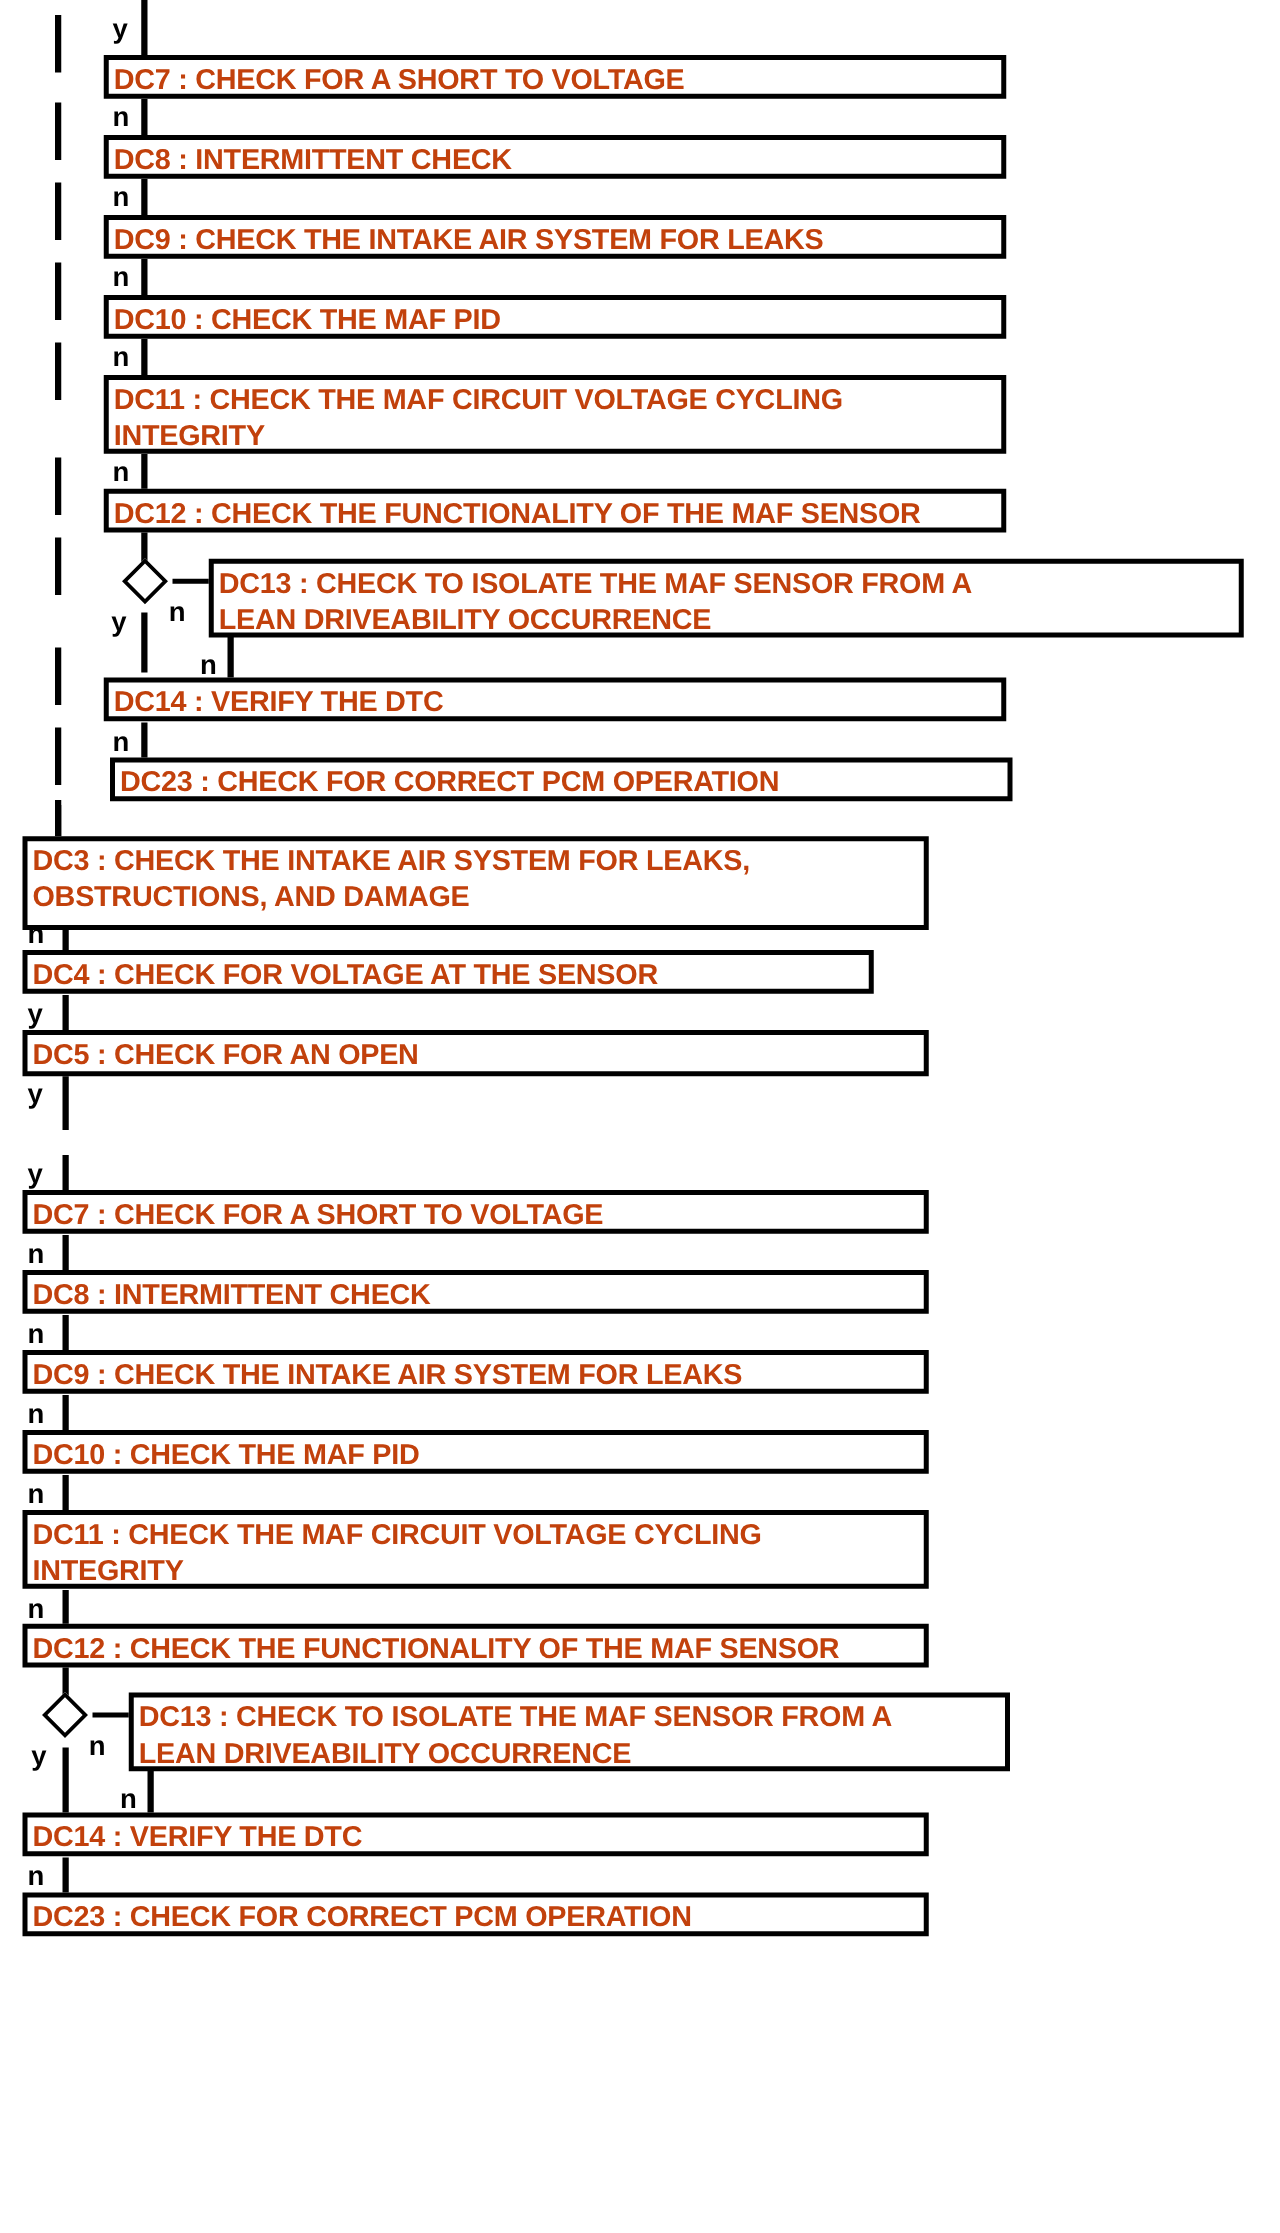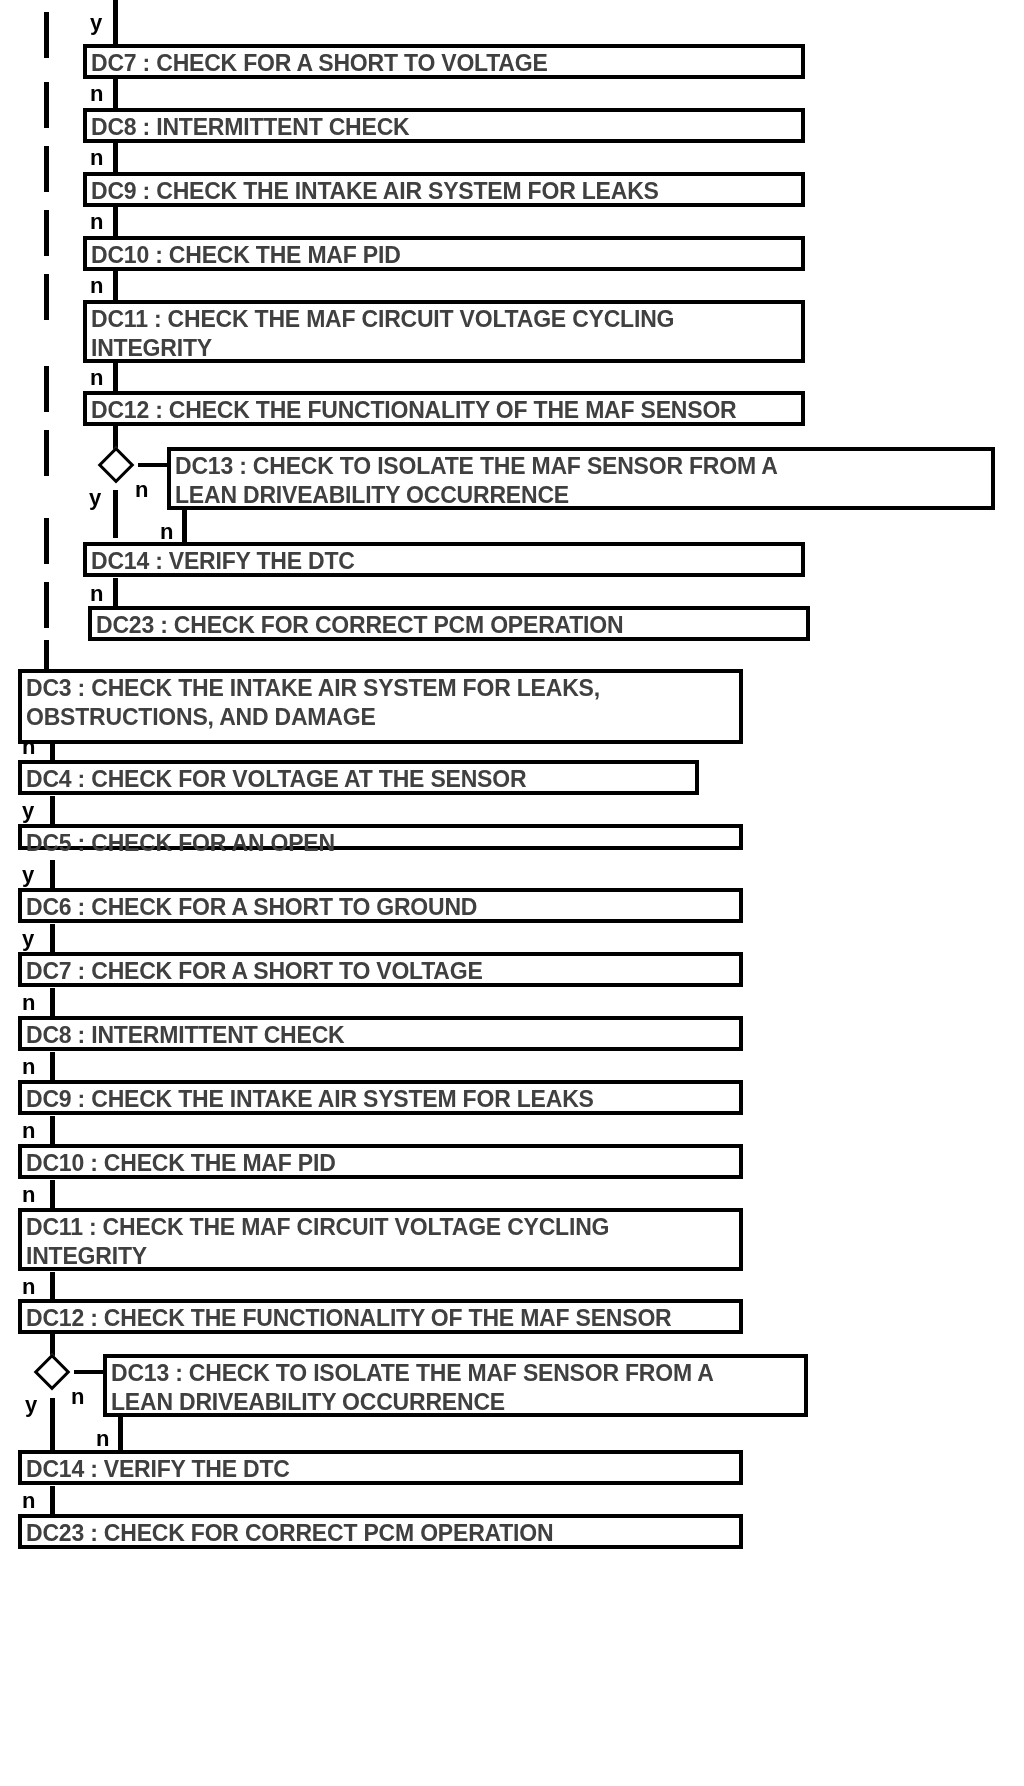--- a/index.html
+++ b/index.html
@@ -26,21 +26,21 @@
     border: 4px solid #000000;
     background: #ffffff;
     display: block;
   }
   .step-label {
     display: block;
     font-family: "Liberation Sans", sans-serif;
     font-weight: bold;
     font-size: 23px;
     line-height: 29px;
-    color: #404040;
+    color: #c2410c;
     letter-spacing: -0.2px;
     white-space: pre;
     padding: 1px 0 0 4px;
   }
 
   
   .vline {
     position: absolute;
     background: #000000;
     width: 5px;
@@ -186,27 +186,24 @@
 
   <div class="step-box" style="left:18px; top:669px; width:725px; height:75px;">
     <span class="step-label">DC3 : CHECK THE INTAKE AIR SYSTEM FOR LEAKS,
 OBSTRUCTIONS, AND DAMAGE</span>
   </div>
 
   <div class="step-box" style="left:18px; top:760px; width:681px; height:35px;">
     <span class="step-label">DC4 : CHECK FOR VOLTAGE AT THE SENSOR</span>
   </div>
 
-  <div class="step-box" style="left:18px; top:824px; width:725px; height:26px;">
+  <div class="step-box" style="left:18px; top:824px; width:725px; height:37px;">
     <span class="step-label">DC5 : CHECK FOR AN OPEN</span>
   </div>
 
-  <div class="step-box" style="left:18px; top:888px; width:725px; height:35px;">
-    <span class="step-label">DC6 : CHECK FOR A SHORT TO GROUND</span>
-  </div>
 
   <div class="step-box" style="left:18px; top:952px; width:725px; height:35px;">
     <span class="step-label">DC7 : CHECK FOR A SHORT TO VOLTAGE</span>
   </div>
 
   <div class="step-box" style="left:18px; top:1016px; width:725px; height:35px;">
     <span class="step-label">DC8 : INTERMITTENT CHECK</span>
   </div>
 
   <div class="step-box" style="left:18px; top:1080px; width:725px; height:35px;">

